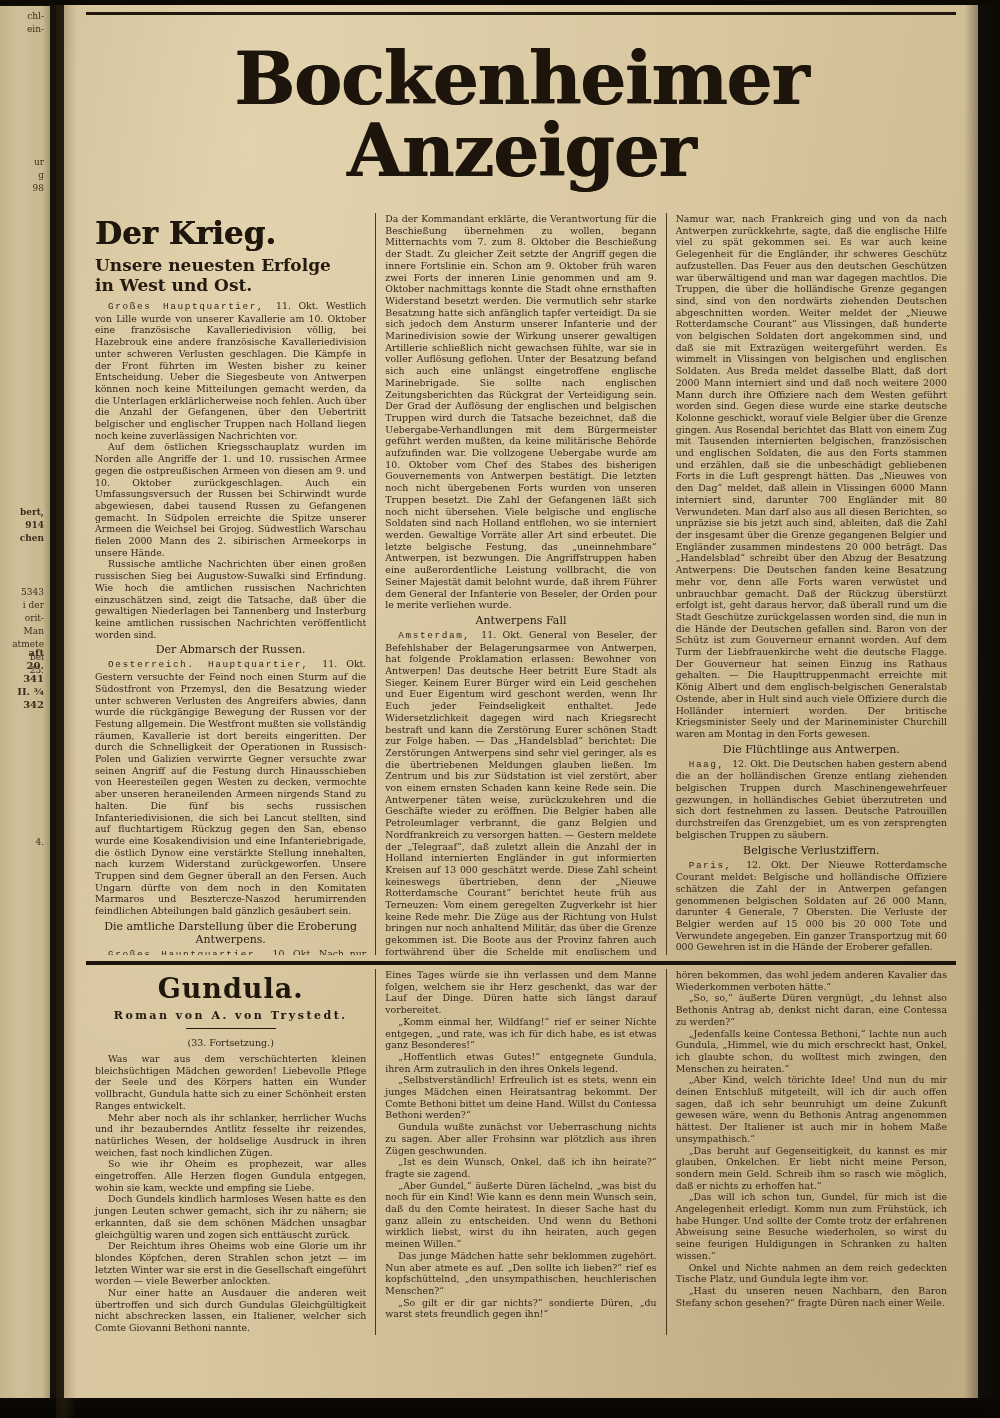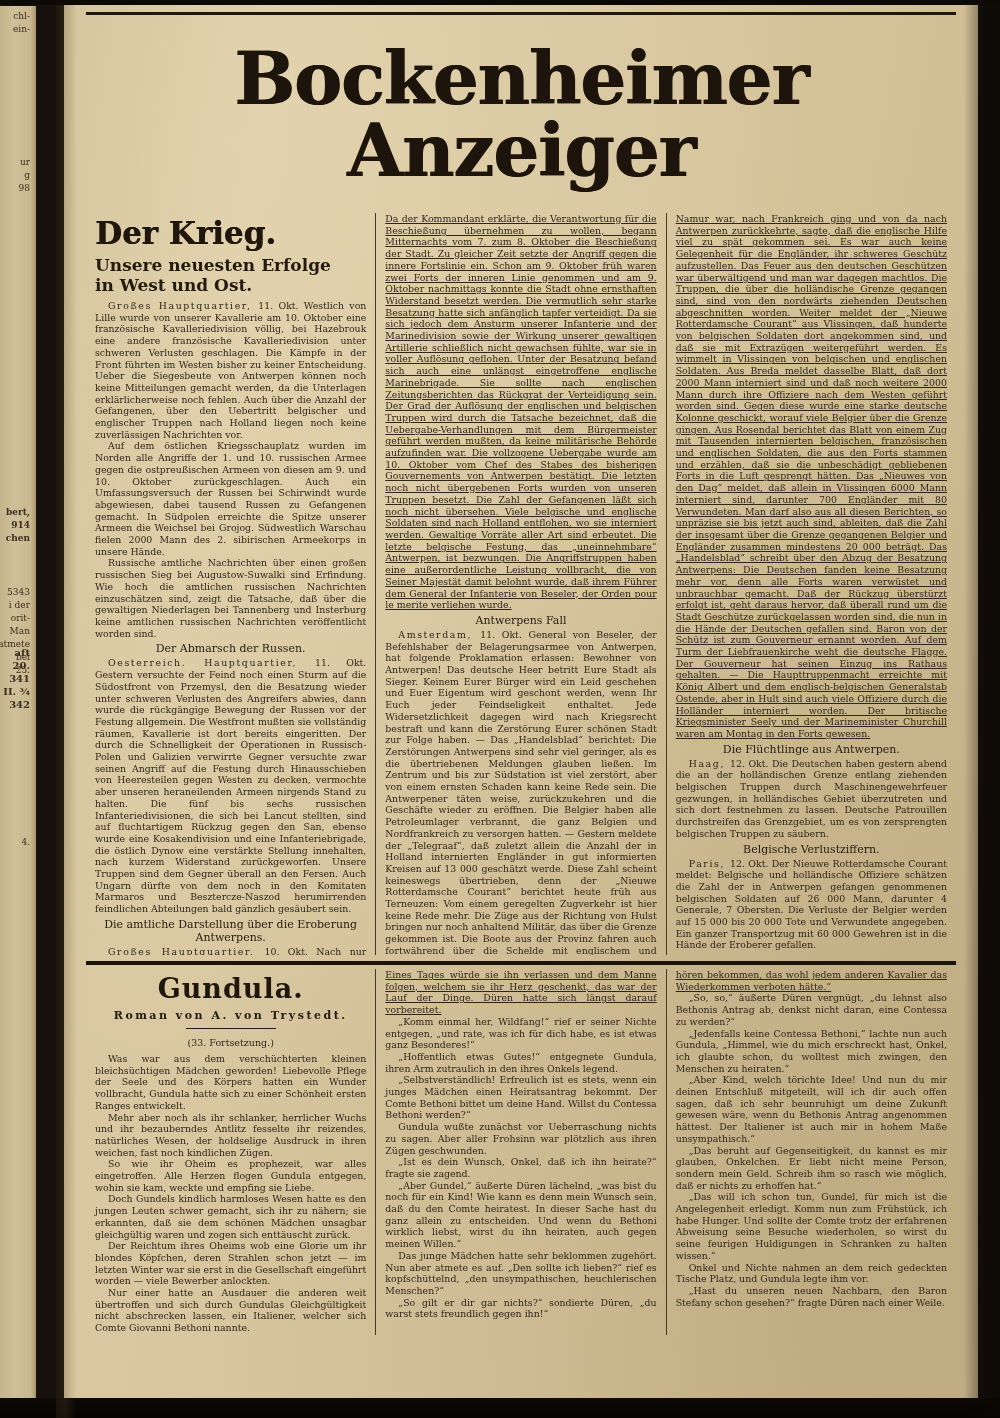--- a/index.html
+++ b/index.html
@@ -3,21 +3,21 @@
 <meta charset="utf-8">
 <style>
   html,body{margin:0;padding:0;}
   body{
     width:1000px;height:1418px;position:relative;overflow:hidden;
     background:#15100b;
     font-family:"DejaVu Serif", serif;
   }
   
   .prev-page{
-    position:absolute;left:0;top:6px;bottom:20px;width:36px;
+    position:absolute;left:0;top:6px;bottom:20px;width:50px;
     background:linear-gradient(90deg,#c4b48c,#cfc099 40%,#c9b890 85%,#a6946c);
     overflow:hidden;
   }
   .frag-cluster{position:absolute;right:6px;text-align:right;color:#3a2e1e;font-size:9px;line-height:13px;}
   .fc1{top:4px;}
   .fc2{top:150px;}
   .fc3{top:500px;font-weight:bold;}
   .fc4{top:580px;}
   .fc5{top:640px;font-weight:bold;font-size:10px;}
   .fc6{top:830px;}
@@ -53,23 +53,23 @@
     text-shadow:1px 0 0 #1d150c;
     font-family:"DejaVu Serif", serif;
   }
   
   .cols{display:flex;align-items:stretch;}
   .col{flex:1 1 0;padding:0 9px;overflow:hidden;}
   .col + .col{border-left:1px solid #473824;}
   .section-war .cols{height:742px;}
   .section-feuilleton .cols{height:366px;}
   .para{margin:0;text-indent:13px;text-align:justify;font-size:9.4px;line-height:11.7px;color:#30261a;}
-  .para.noindent{text-indent:0;text-decoration:underline;}
+  .para.noindent{text-indent:0;}
   .subhead{margin:3px 0 2px;text-align:center;font-weight:normal;font-size:11px;line-height:13px;color:#241b10;}
-  .dateline{letter-spacing:1.6px;}
+  .dateline{letter-spacing:1.6px;font-family:Liberation Mono, monospace;}
   
   .war-title{font-size:31px;font-weight:bold;color:#1f160c;margin-top:2px;text-shadow:.5px 0 0 #1f160c;}
   .war-sub1{font-size:17px;font-weight:bold;color:#241b10;margin-top:4px;}
   .war-sub2{font-size:17px;font-weight:bold;color:#241b10;text-align:left;margin-bottom:5px;}
   
   .heavy-rule{border-top:4px solid #1c140b;margin:6px 0 4px;}
   
   .feu-title{text-align:center;font-size:27px;font-weight:bold;letter-spacing:1px;color:#1f160c;margin-top:4px;}
   .feu-byline{text-align:center;font-size:11px;font-weight:bold;letter-spacing:2.5px;color:#241b10;margin-top:5px;}
   .feu-rule{width:90px;margin:6px auto 4px;border-top:1px solid #241b10;}

